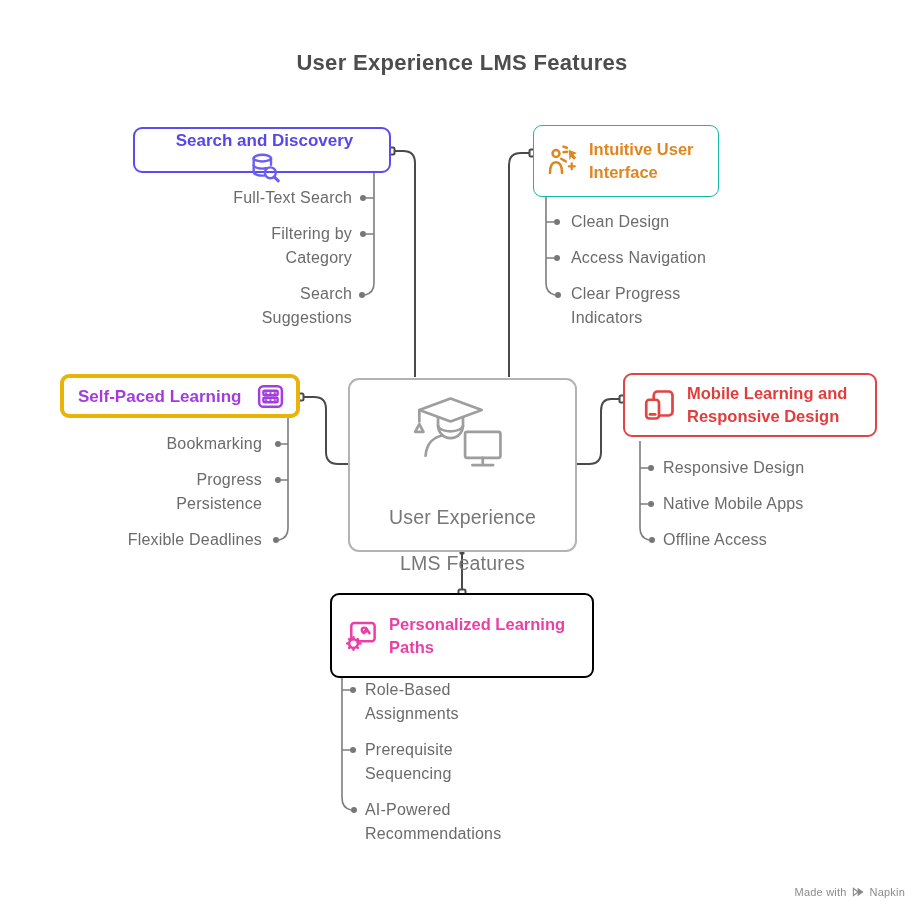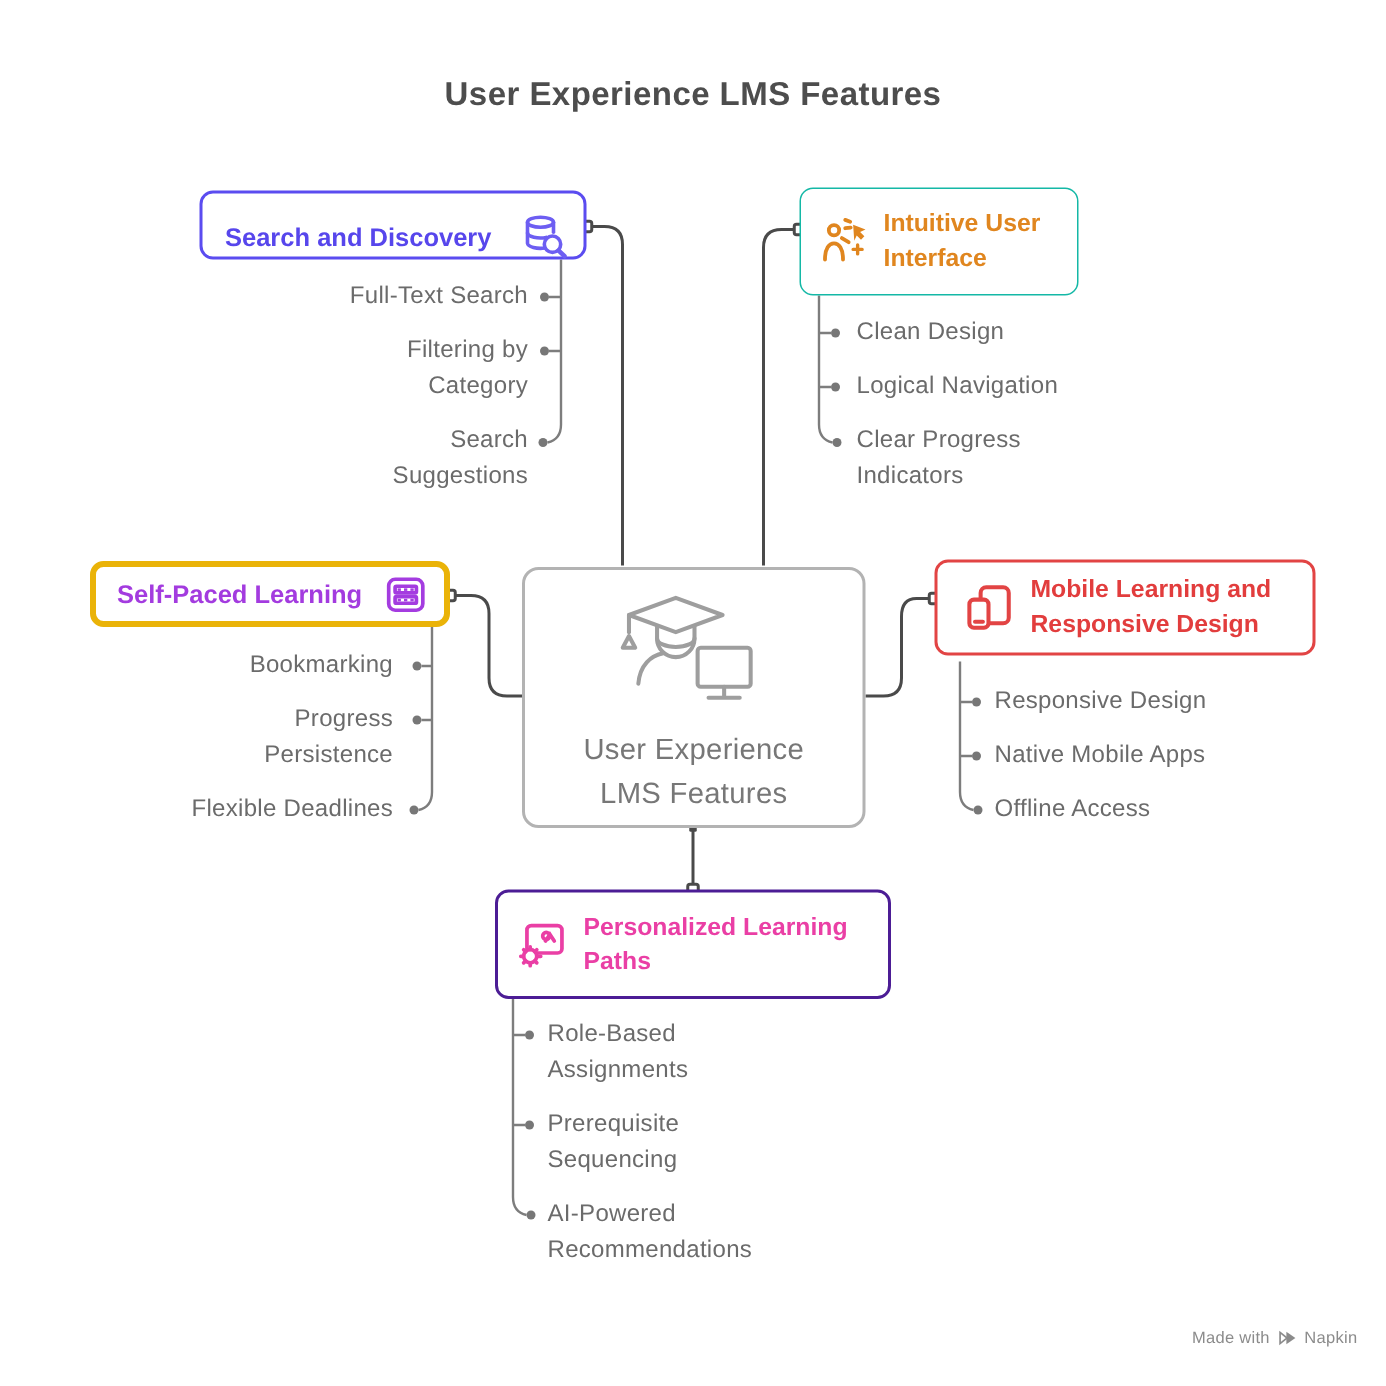--- a/index.html
+++ b/index.html
@@ -11,38 +11,38 @@
     position:absolute;left:0;right:0;top:50px;text-align:center;
     font-size:22px;font-weight:bold;color:#4d4d4d;letter-spacing:.3px;
   }
   svg.layer{position:absolute;left:0;top:0;}
   .node{
     position:absolute;box-sizing:border-box;background:#fff;border-radius:9px;
     display:flex;align-items:center;
   }
   .node .lbl{font-weight:bold;font-size:17px;line-height:23px;}
   .node svg{flex:0 0 auto;}
-  .n-search{left:133px;top:127px;width:258px;height:46px;border:2px solid #5b4cf0;justify-content:space-between;padding:16px 10px 0 15px;}
+  .n-search{left:133px;top:127px;width:258px;height:46px;border:2px solid #5b4cf0;justify-content:space-between;padding:0 10px 0 15px;flex-direction:column;}
   .n-search .lbl{color:#5746ec;}
   .n-intuitive{left:533px;top:125px;width:186px;height:72px;border:1px solid #14b8a6;gap:9px;padding:0 8px 0 10px;}
   .n-intuitive .lbl{color:#e0861f;font-size:16.5px;width:122px;}
   .n-selfpaced{left:60px;top:374px;width:240px;height:44px;border:4px solid #eab308;justify-content:space-between;padding:0 10px 0 14px;}
   .n-selfpaced .lbl{color:#a33bdf;}
   .n-mobile{left:623px;top:373px;width:254px;height:64px;border:2px solid #e24444;gap:10px;padding:0 8px 0 16px;}
   .n-mobile .lbl{color:#e23d3d;font-size:16.5px;width:190px;}
-  .n-personalized{left:330px;top:593px;width:264px;height:73px;border:2px solid #4c1d95;gap:10px;padding:0 24px 0 12px;}
+  .n-personalized{left:330px;top:593px;width:264px;height:85px;border:2px solid #000000;gap:10px;padding:0 24px 0 12px;}
   .n-personalized .lbl{color:#ea3fa5;font-size:16.5px;width:200px;}
   .n-center{
     left:348px;top:378px;width:229px;height:174px;border:2px solid #b3b3b3;border-radius:11px;
     flex-direction:column;justify-content:flex-start;
   }
   .n-center .ctitle{
     margin-top:4px;text-align:center;font-size:19.5px;line-height:29px;color:#777777;font-weight:500;letter-spacing:.2px;
   }
-  .n-center .ctitle span{display:block;}
+  .n-center .ctitle span{display:block;margin-top:17px;}
   .sub{
     position:absolute;font-size:16px;line-height:24px;color:#6b6b6b;letter-spacing:.2px;
   }
   .sub.r{text-align:right;}
   .watermark{
     position:absolute;top:886px;right:19px;display:flex;gap:5px;
     font-size:11px;color:#8b8b8b;letter-spacing:.2px;
   }
 </style>
 </head>
@@ -170,21 +170,21 @@
       <path d="M6.5,13.2 v1.2 M6.5,20.6 v1.2 M2.2,17.5 h1.2 M10.1,17.5 h1.2 M3.5,14.5 l0.9,0.9 M8.6,19.6 l0.9,0.9 M9.5,14.5 l-0.9,0.9 M4.4,19.6 l-0.9,0.9"></path>
     </svg>
     <span class="lbl">Personalized Learning Paths</span>
   </div>
 
   <div class="sub r" style="top:186px;right:572px;">Full-Text Search</div>
   <div class="sub r" style="top:222px;right:572px;max-width:115px;">Filtering by Category</div>
   <div class="sub r" style="top:282px;right:572px;max-width:115px;">Search Suggestions</div>
 
   <div class="sub" style="top:210px;left:571px;">Clean Design</div>
-  <div class="sub" style="top:246px;left:571px;">Logical Navigation</div>
+  <div class="sub" style="top:246px;left:571px;">Access Navigation</div>
   <div class="sub" style="top:282px;left:571px;max-width:150px;">Clear Progress Indicators</div>
 
   <div class="sub r" style="top:432px;right:662px;">Bookmarking</div>
   <div class="sub r" style="top:468px;right:662px;max-width:105px;">Progress Persistence</div>
   <div class="sub r" style="top:528px;right:662px;margin-left:44px;">Flexible Deadlines</div>
 
   <div class="sub" style="top:456px;left:663px;">Responsive Design</div>
   <div class="sub" style="top:492px;left:663px;">Native Mobile Apps</div>
   <div class="sub" style="top:528px;left:663px;">Offline Access</div>
 

